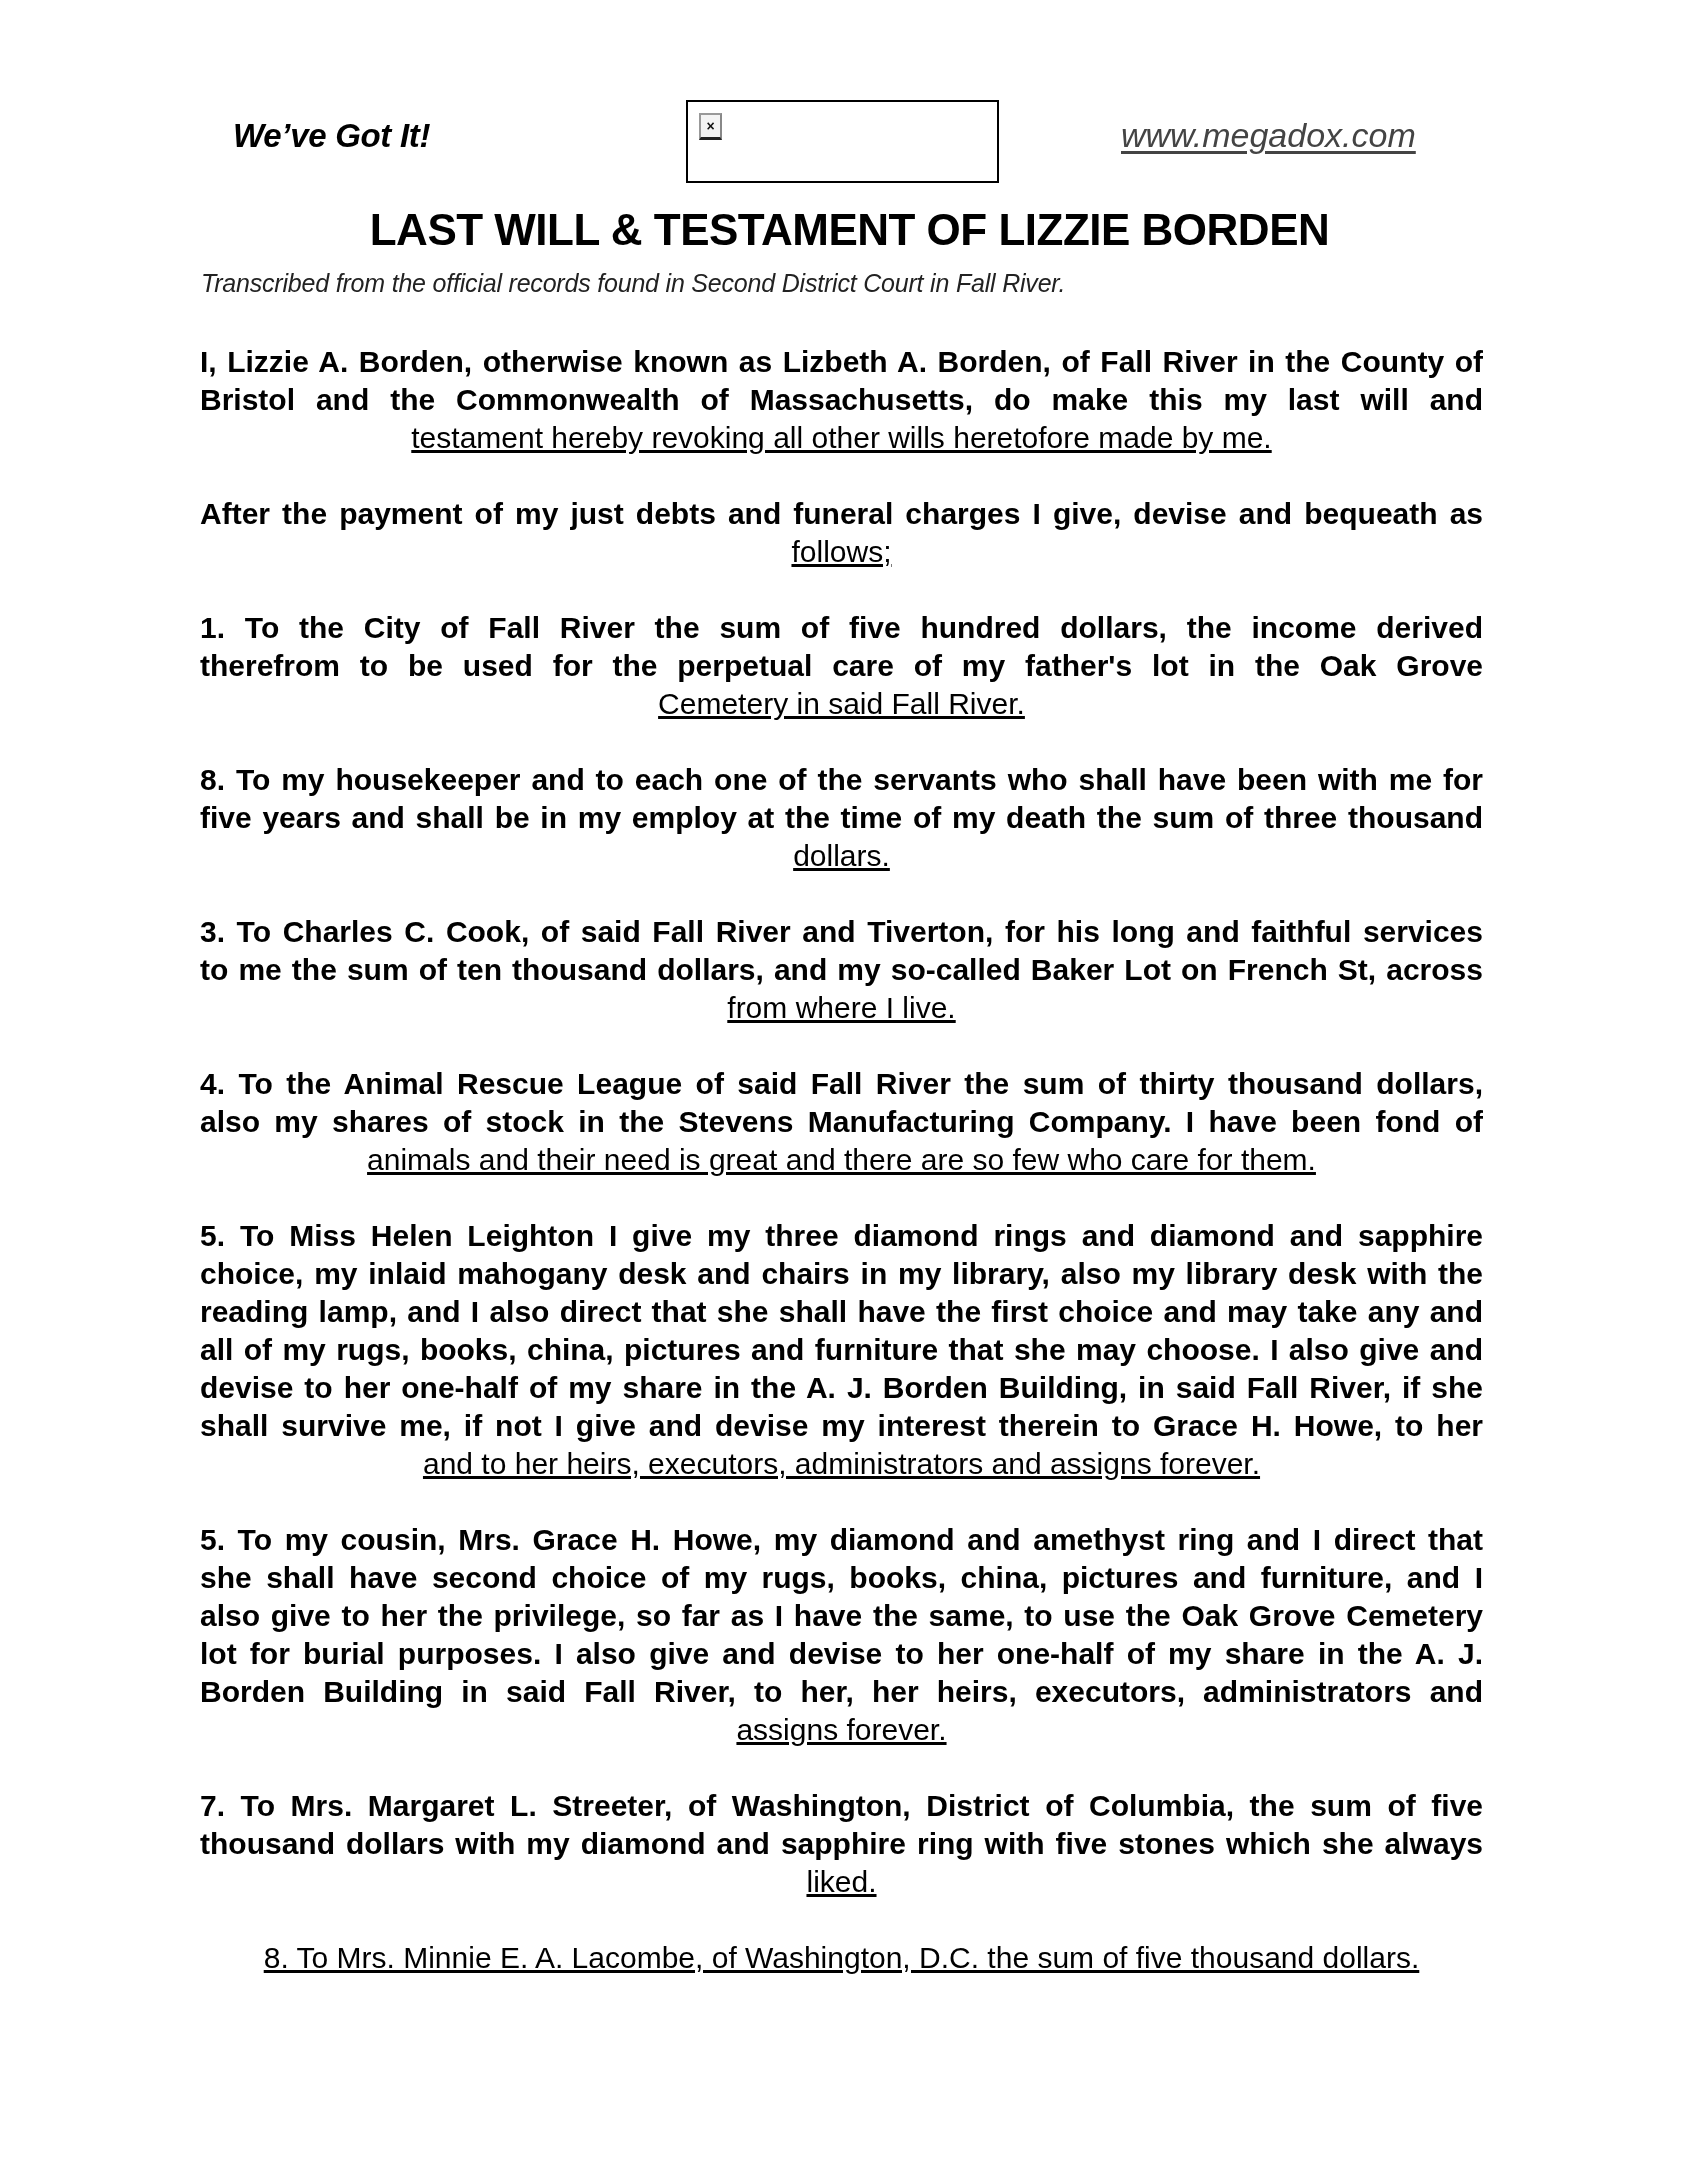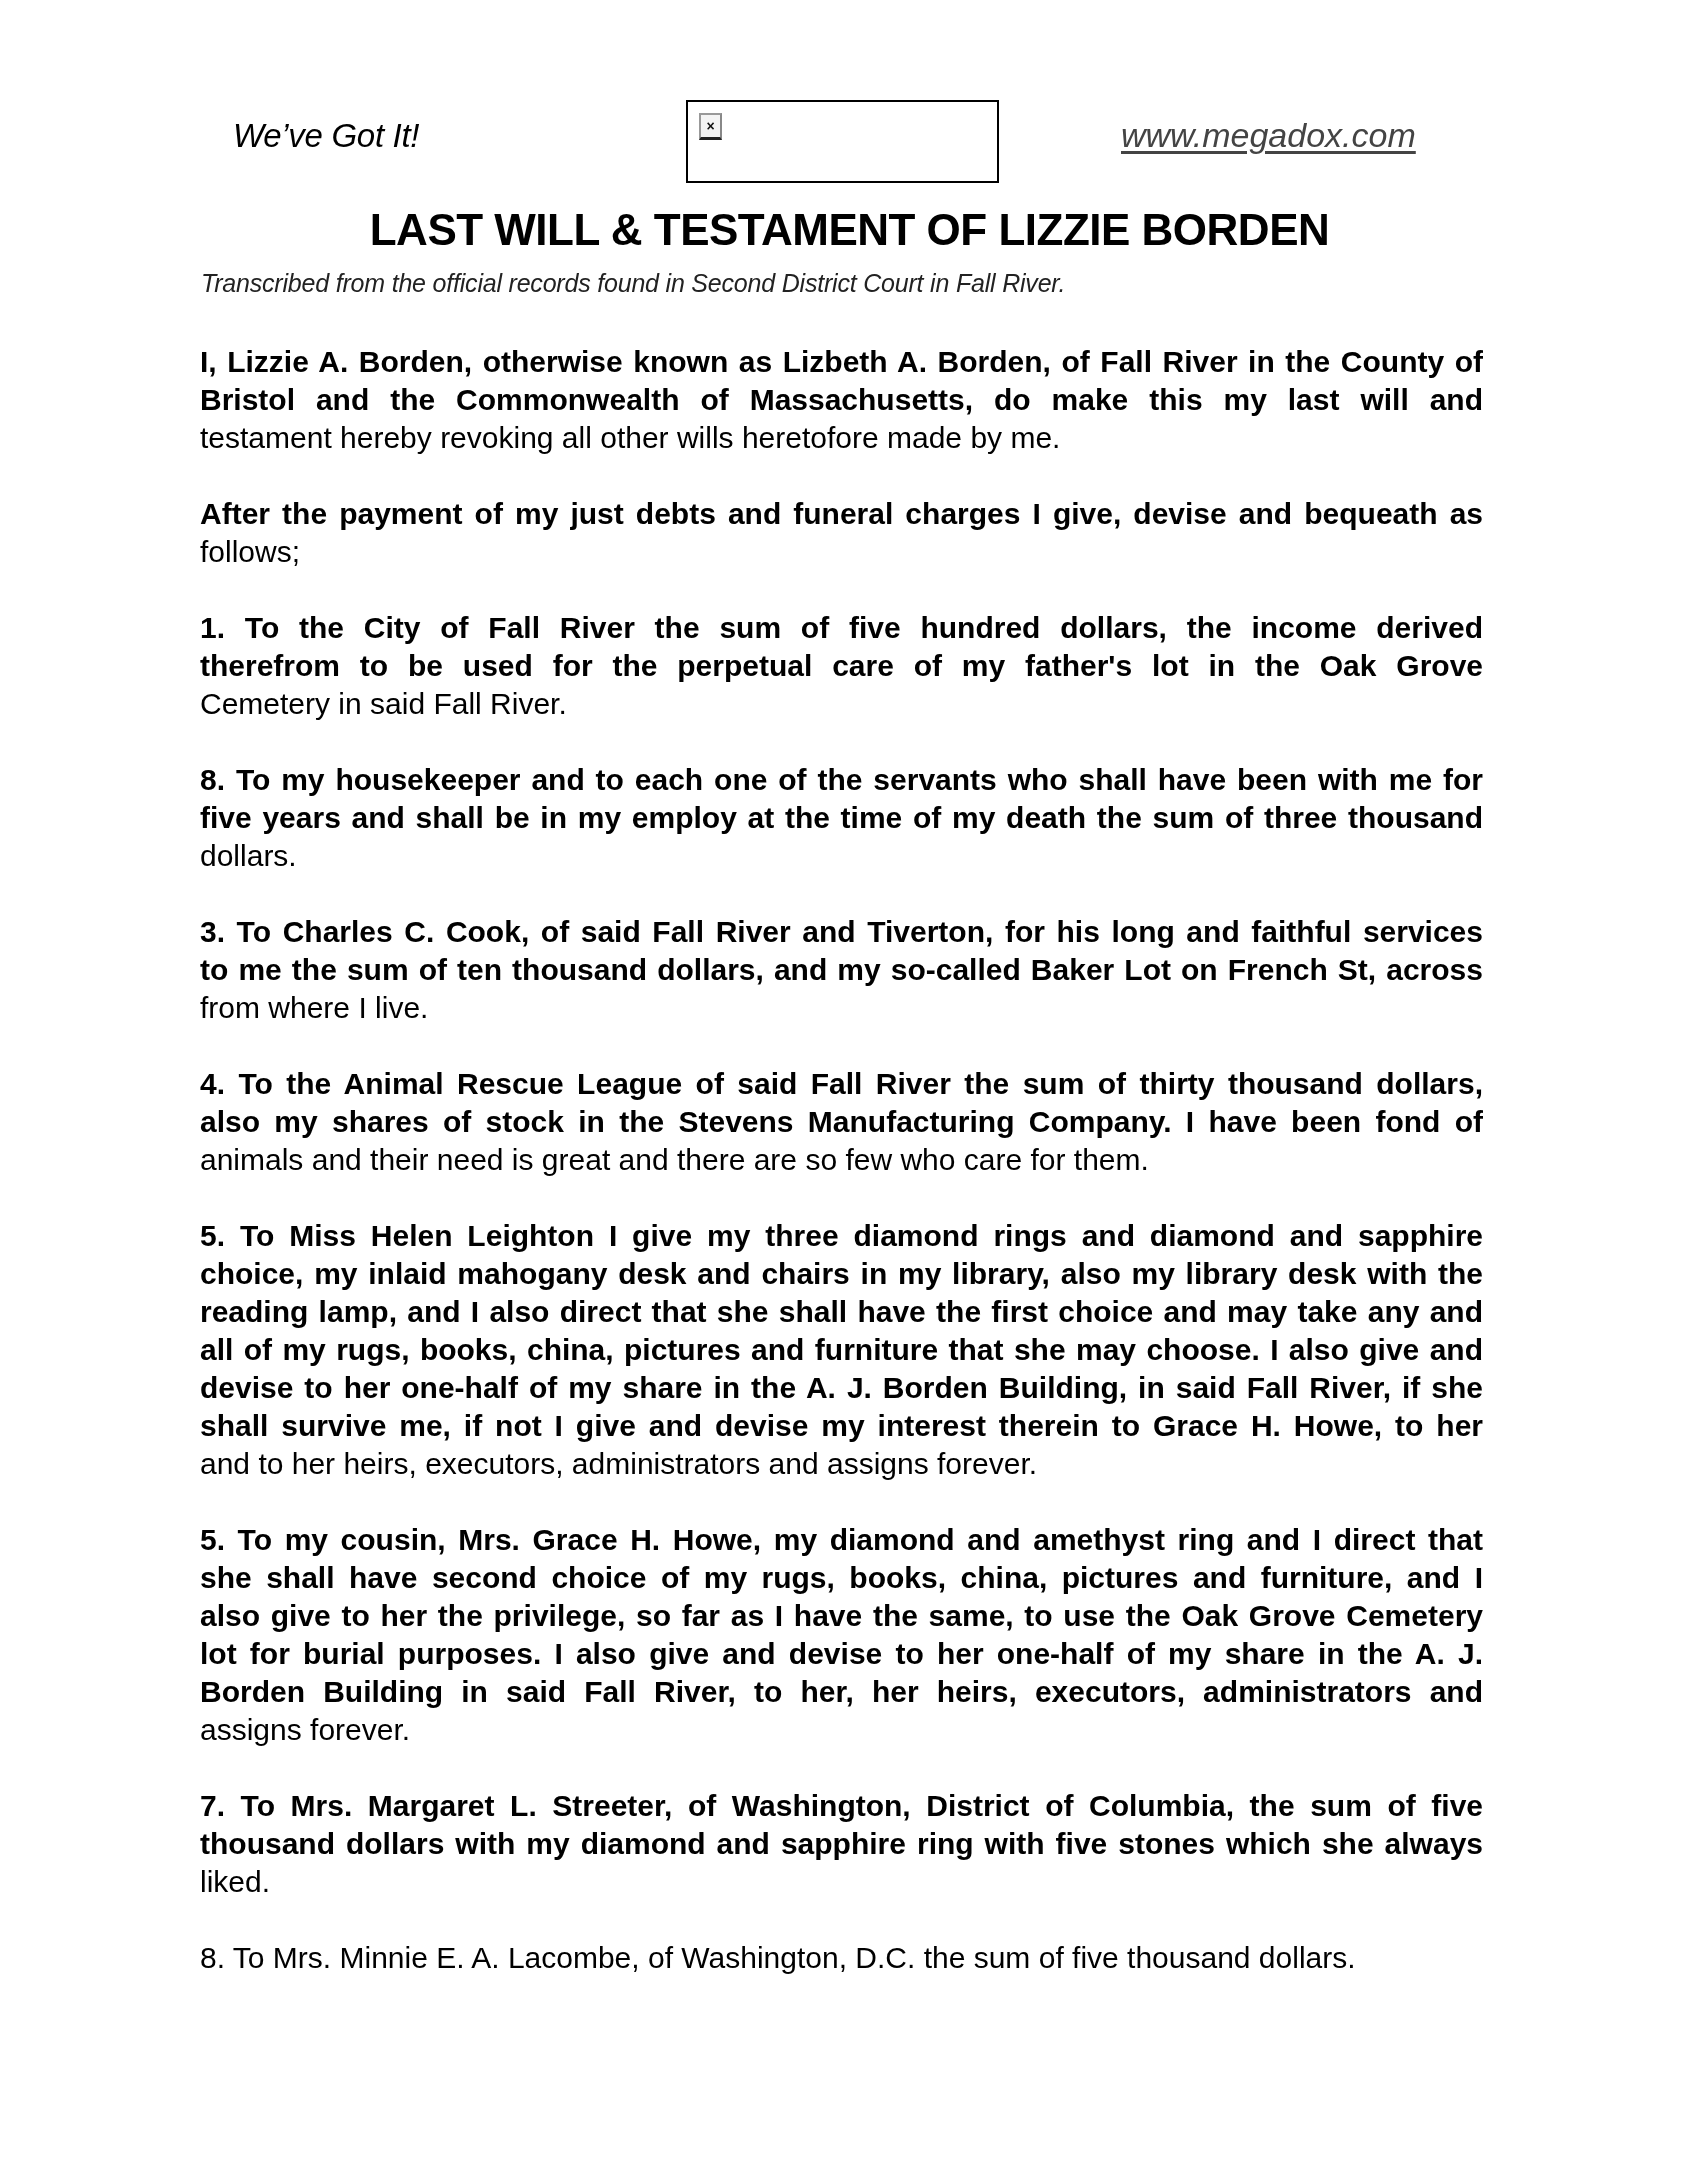--- a/index.html
+++ b/index.html
@@ -1,33 +1,33 @@
 <!DOCTYPE html>
 <html><head>
 <meta charset="utf-8">
 <style>
   html, body { margin: 0; padding: 0; background: #ffffff; }
   body { width: 1683px; height: 2178px; position: relative; overflow: hidden; color: #000; font-family: "Liberation Sans", sans-serif; }
 
-  .tagline { position: absolute; left: 233px; top: 117px; font-size: 33px; font-weight: normal; font-style: italic; color: #000; white-space: nowrap; letter-spacing: -0.3px; }
+  .tagline { position: absolute; left: 233px; top: 117px; font-size: 33px; font-weight: bold; font-style: italic; color: #000; white-space: nowrap; letter-spacing: -0.3px; }
 
   .img-box { position: absolute; left: 686px; top: 100px; width: 309px; height: 79px; border: 2px solid #000; box-sizing: content-box; }
   .broken-img { position: absolute; left: 11px; top: 11px; width: 23px; height: 27px; border: 2px solid #999; border-right-color: #888; border-bottom: 3px solid #222; background: #f4f4f4; box-sizing: border-box; display: flex; align-items: center; justify-content: center; font-size: 14px; font-weight: bold; color: #111; line-height: 1; }
 
   .site-link { position: absolute; left: 1121px; top: 116px; font-size: 34px; font-style: italic; color: #444; text-decoration: underline; text-decoration-thickness: 3px; text-underline-offset: 4px; white-space: nowrap; }
 
   .doc-title { position: absolute; left: 0; width: 1683px; top: 196px; text-align: center; font-size: 44px; font-weight: bold; letter-spacing: -0.5px; white-space: nowrap; line-height: 51px; }
 
   .subtitle { position: absolute; left: 201px; top: 267px; font-size: 25px; font-style: italic; color: #222; white-space: nowrap; line-height: 32px; letter-spacing: -0.2px; }
 
   .body-text { position: absolute; left: 200px; top: 343px; width: 1283px; font-size: 30px; line-height: 38px; }
   .para { margin: 0 0 38px 0; }
   .line { display: block; white-space: nowrap; height: 38px; }
   .line.just { text-align: justify; text-align-last: justify; white-space: normal; overflow: hidden; font-weight: bold; }
-  .line.last { text-align: left; }
+  .line.last { text-align: center; text-decoration: underline; }
 </style>
 </head>
 <body>
 
 <div class="tagline">We’ve Got It!</div>
 
 <div class="img-box">
   <div class="broken-img">×</div>
 </div>
 

